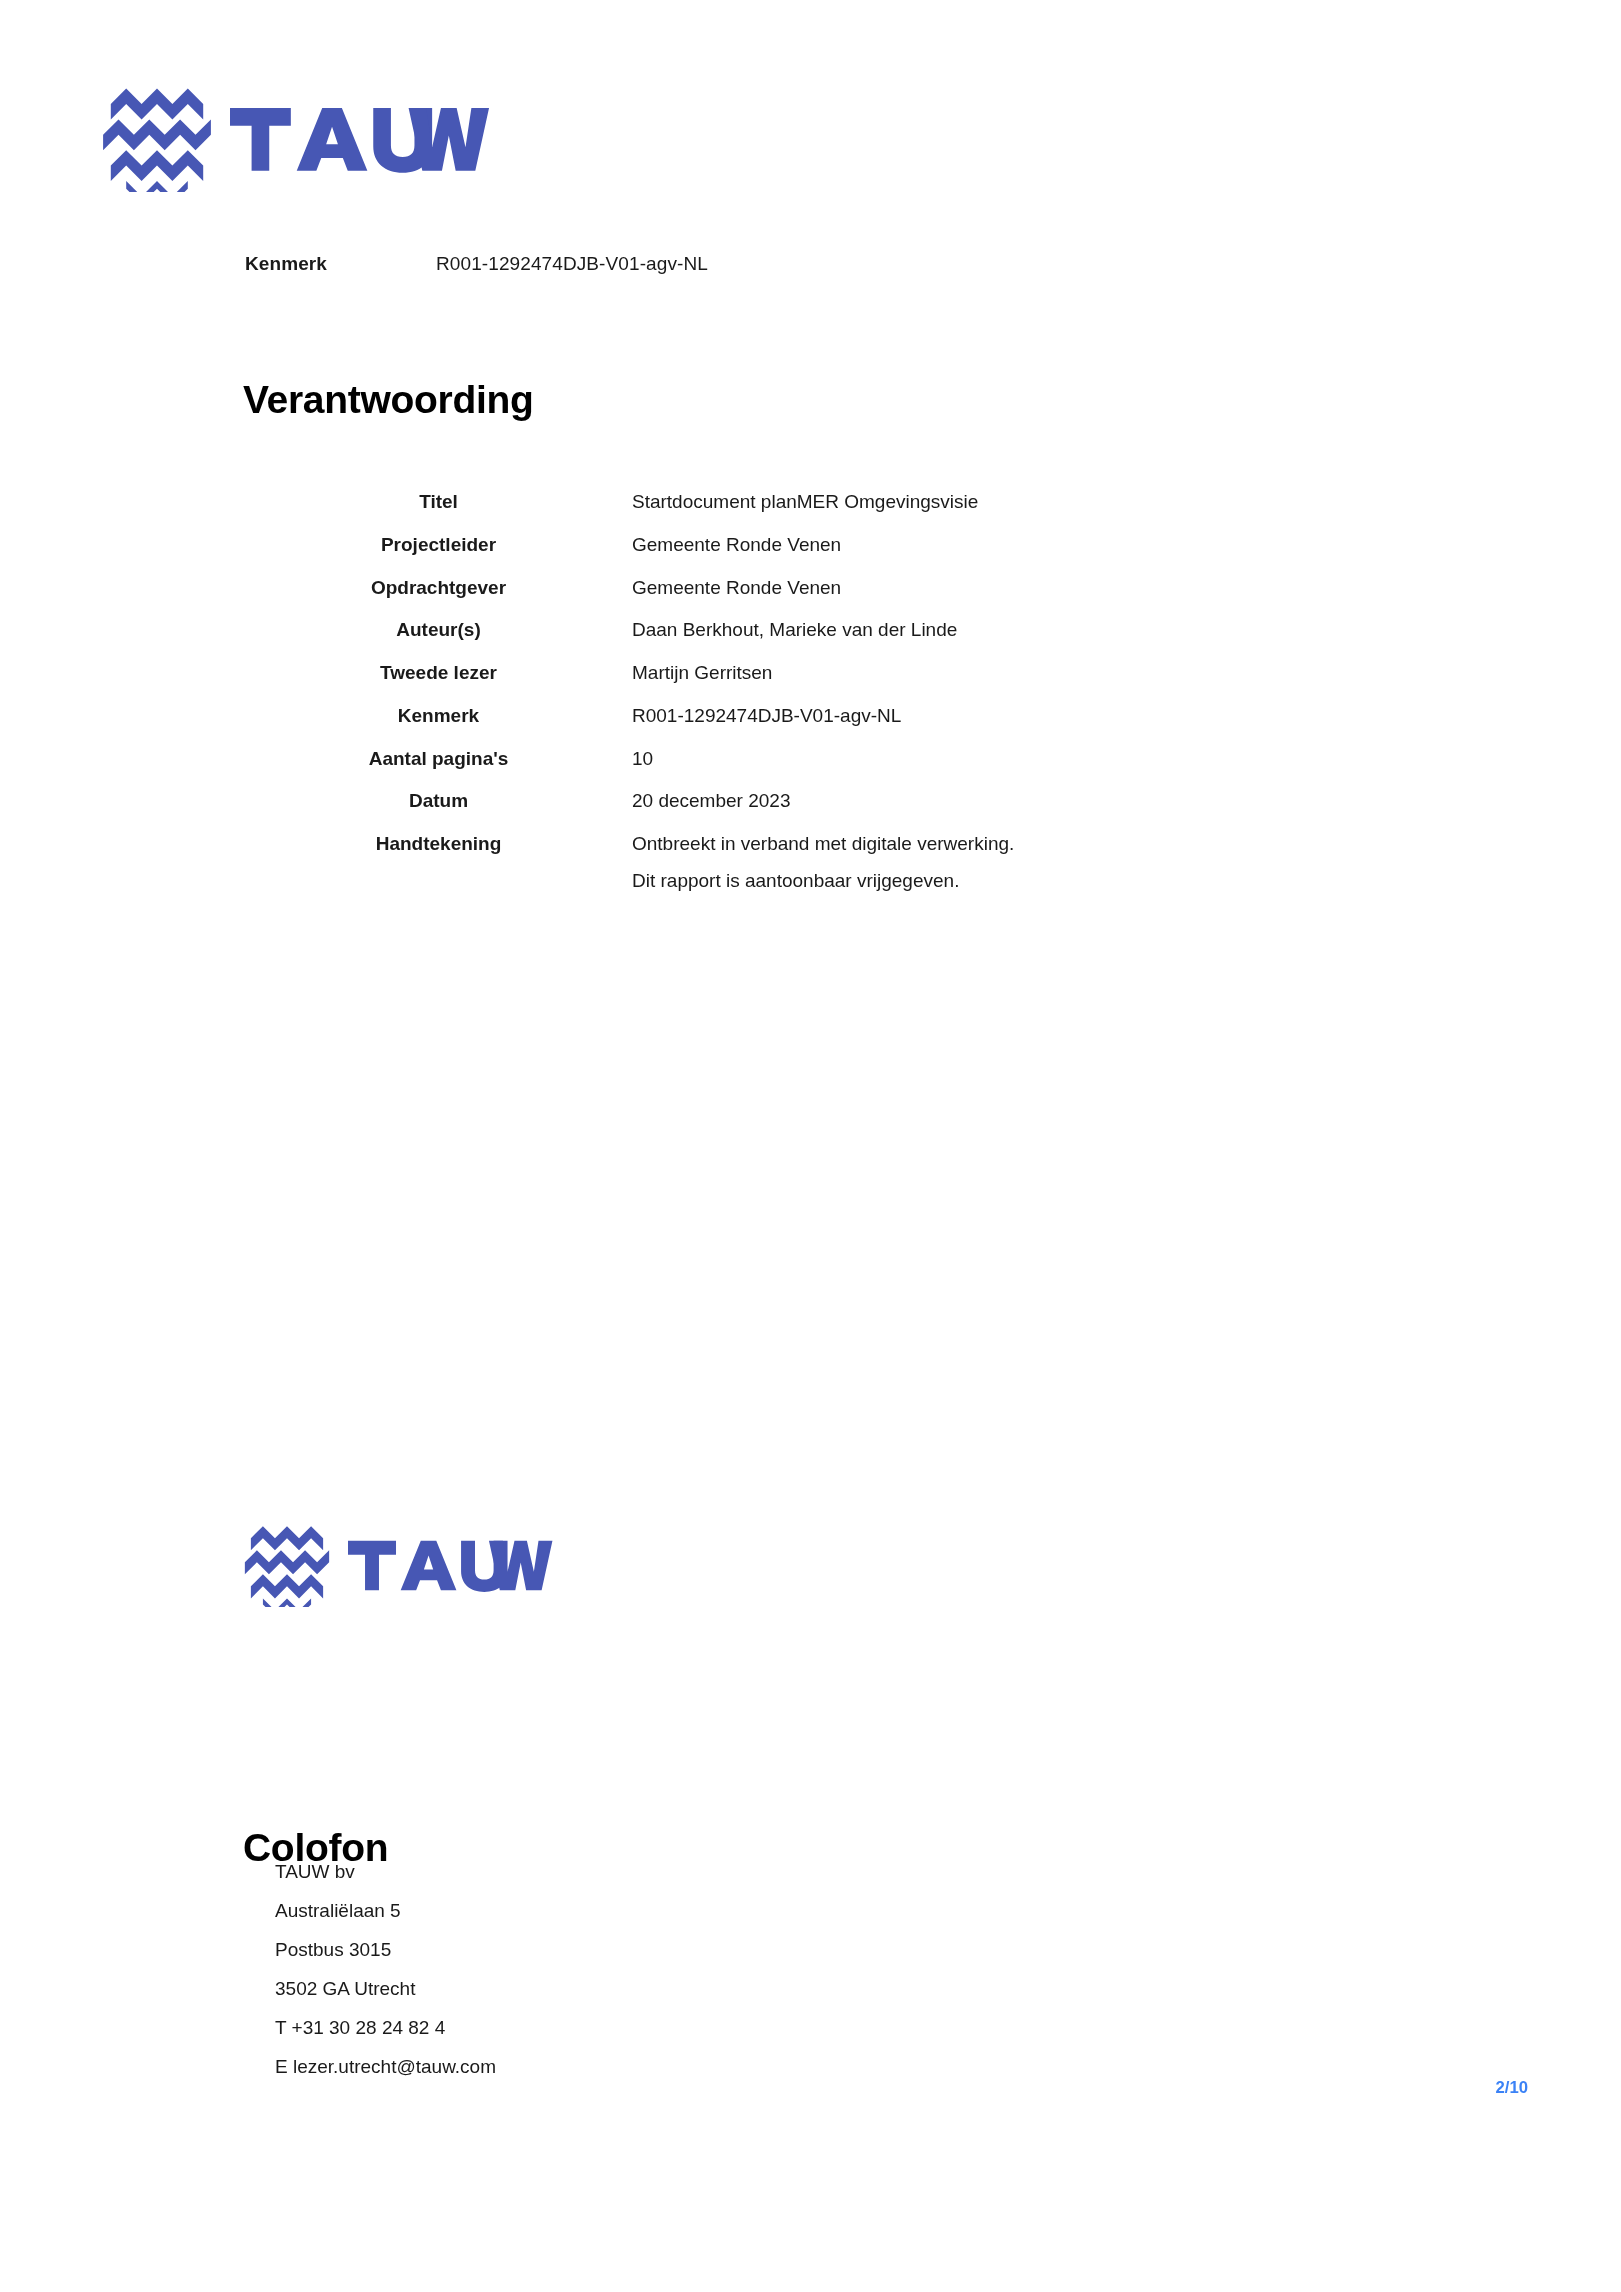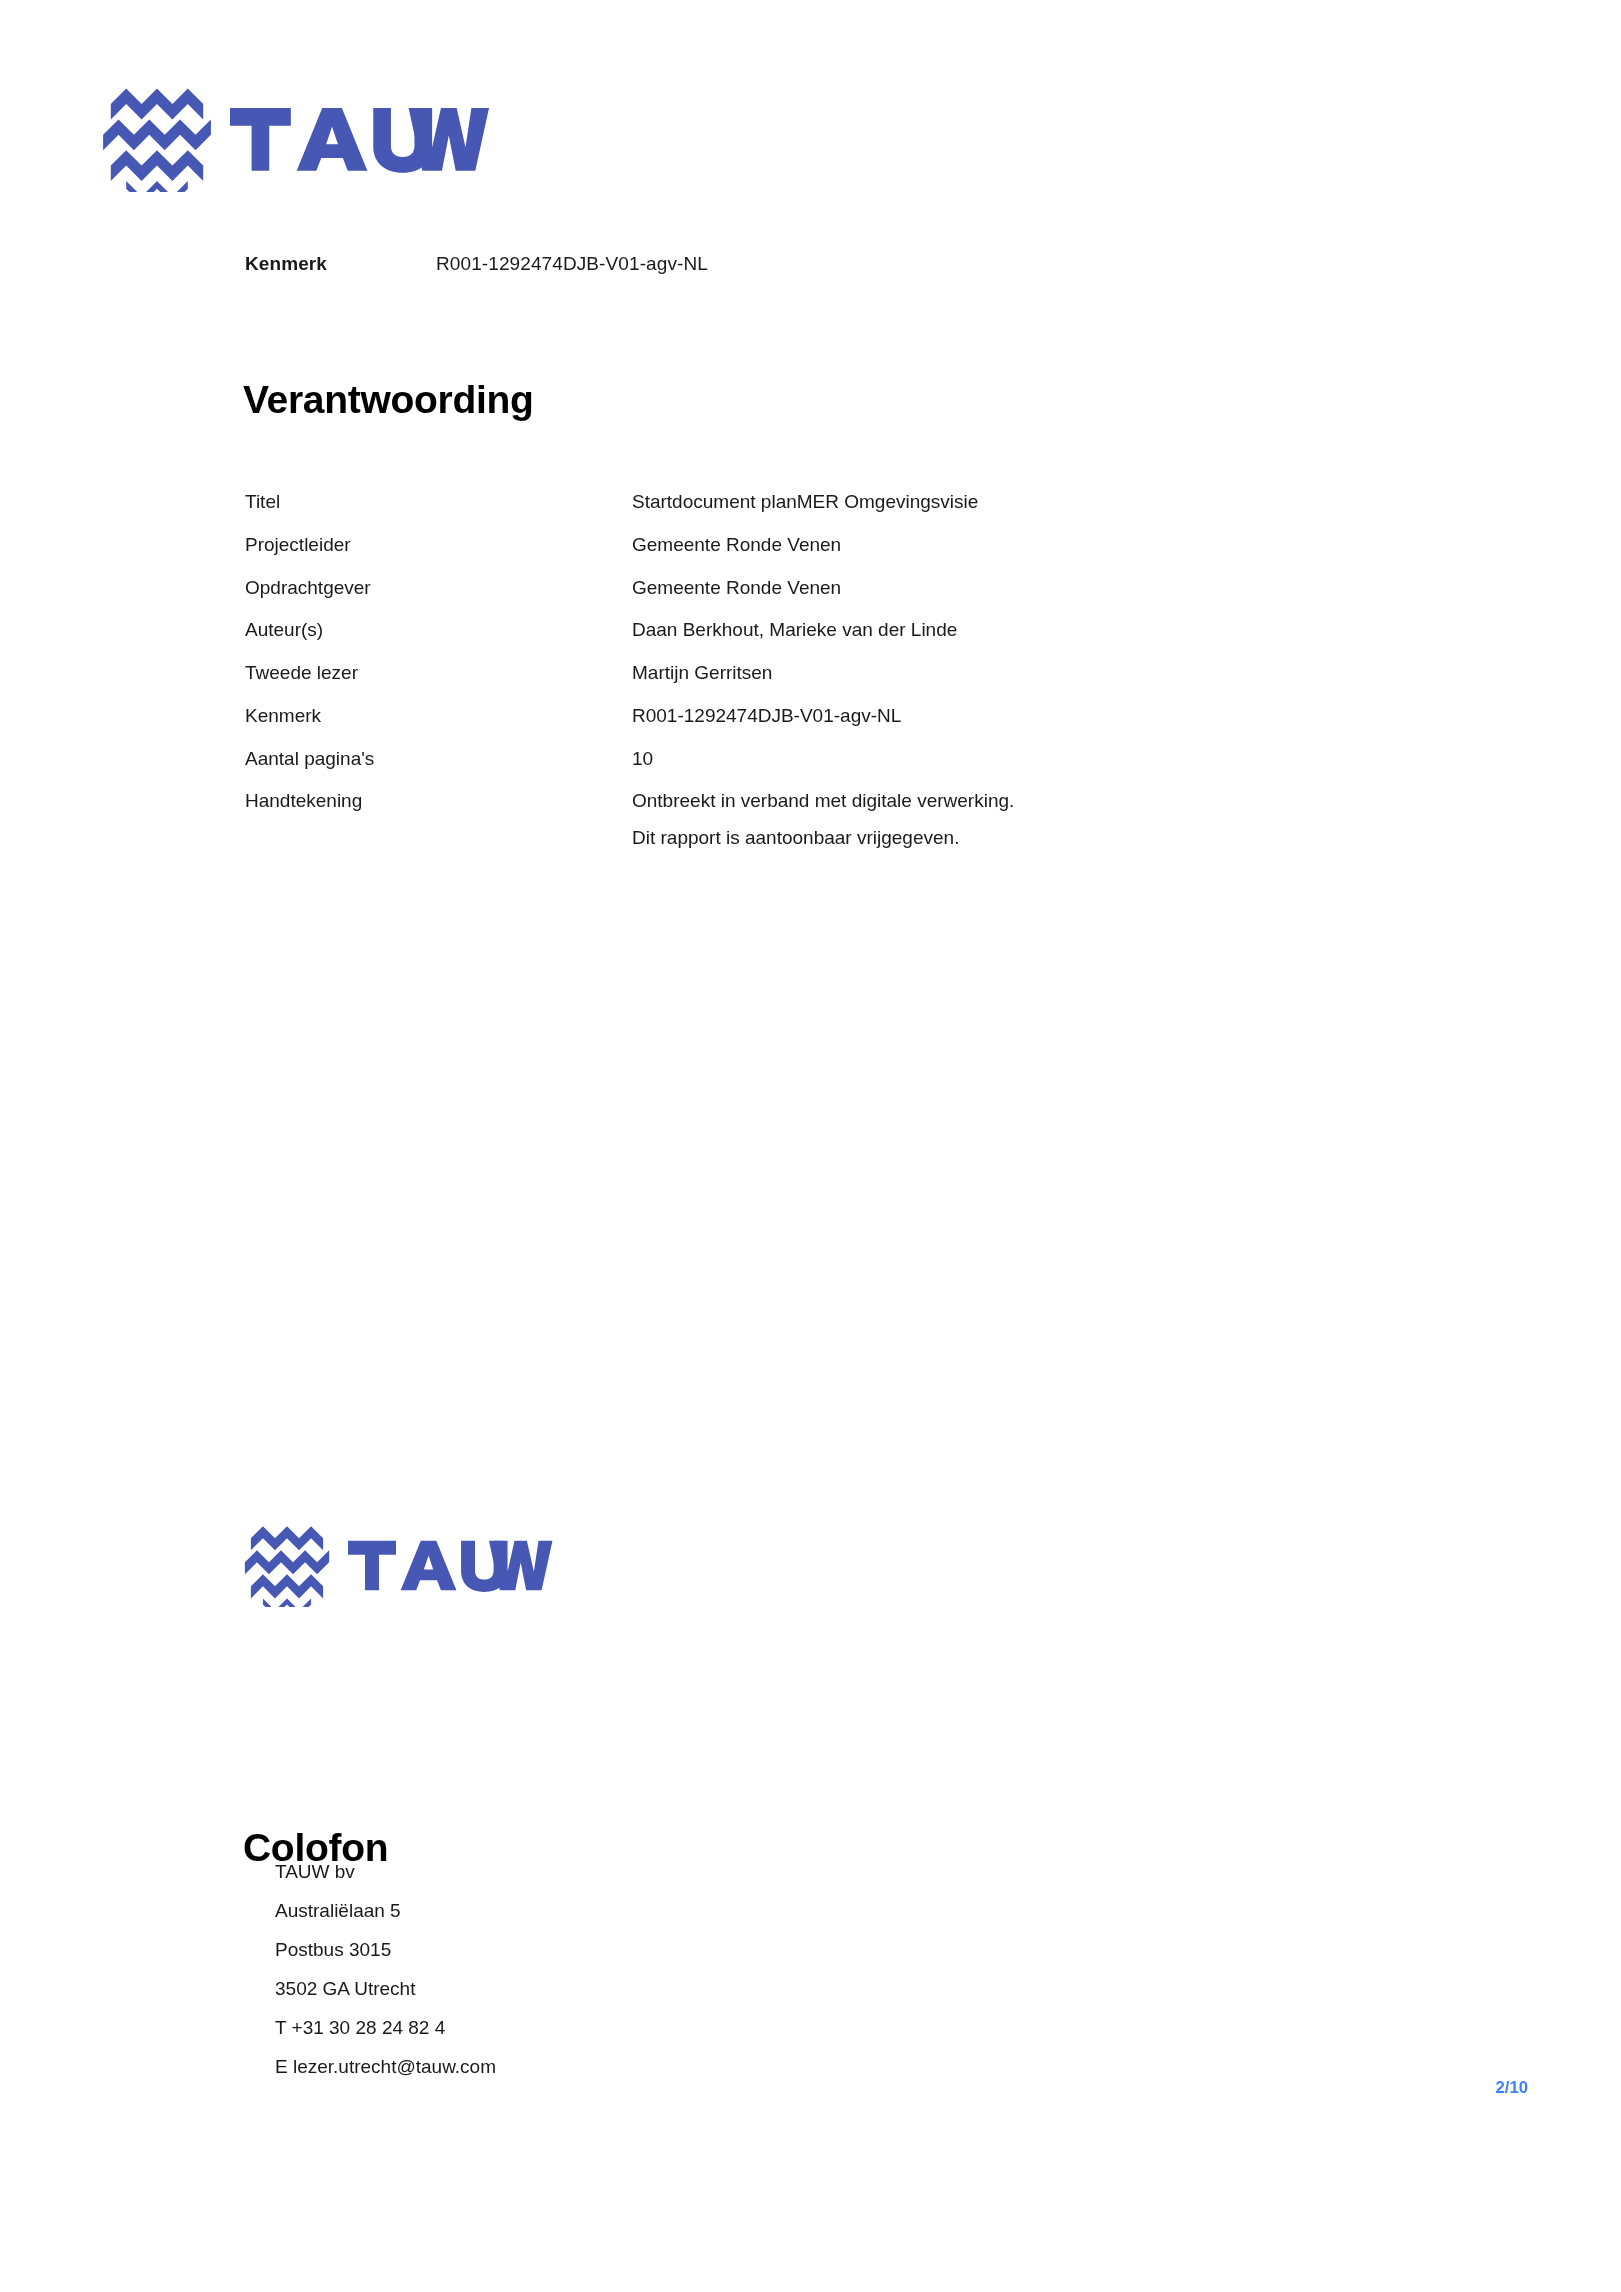--- a/index.html
+++ b/index.html
@@ -84,23 +84,24 @@
     width: 882px;
     border-collapse: collapse;
     font-size: 19px;
   }
   .meta-table td {
     padding: 0 0 19px 0;
     vertical-align: top;
     line-height: 1.25;
   }
   .meta-table td.m-label {
-    font-weight: normal;
+    font-weight: bold;
     width: 387px;
     white-space: nowrap;
+    text-align: center;
   }
   .meta-table td.m-value {
     font-weight: normal;
   }
   .meta-table td.m-value .extra-line {
     display: block;
     margin-top: 13px;
   }
 
   
@@ -191,20 +192,24 @@
         <td class="m-label">Tweede lezer</td>
         <td class="m-value">Martijn Gerritsen</td>
       </tr>
       <tr>
         <td class="m-label">Kenmerk</td>
         <td class="m-value">R001-1292474DJB-V01-agv-NL</td>
       </tr>
       <tr>
         <td class="m-label">Aantal pagina's</td>
         <td class="m-value">10</td>
+      </tr>
+      <tr>
+        <td class="m-label">Datum</td>
+        <td class="m-value">20 december 2023</td>
       </tr>
       <tr>
         <td class="m-label">Handtekening</td>
         <td class="m-value">
           <span>Ontbreekt in verband met digitale verwerking.</span>
           <span class="extra-line">Dit rapport is aantoonbaar vrijgegeven.</span>
         </td>
       </tr>
     </tbody>
   </table>

